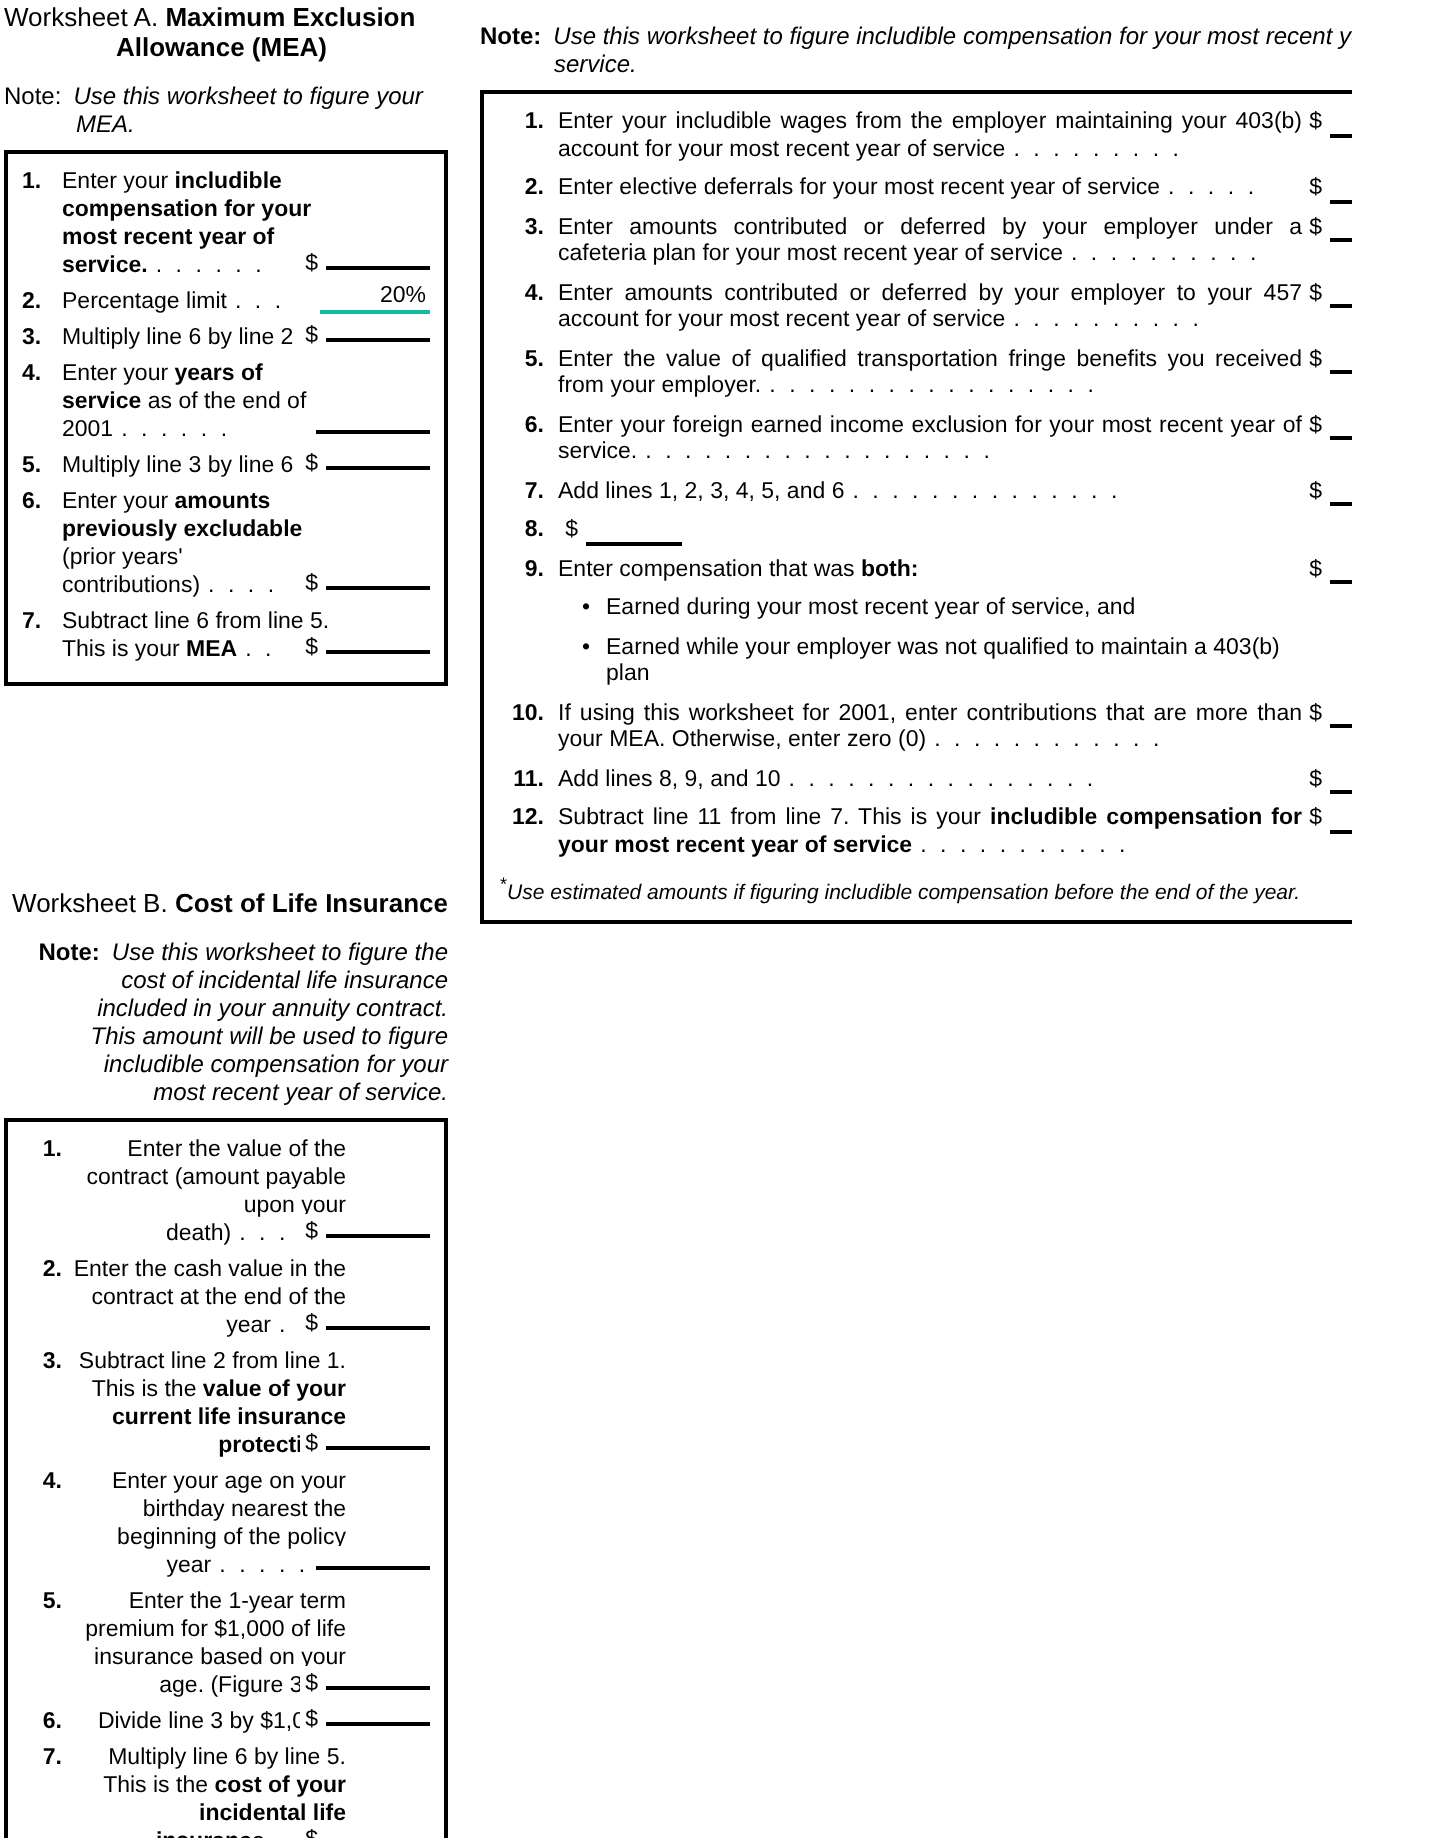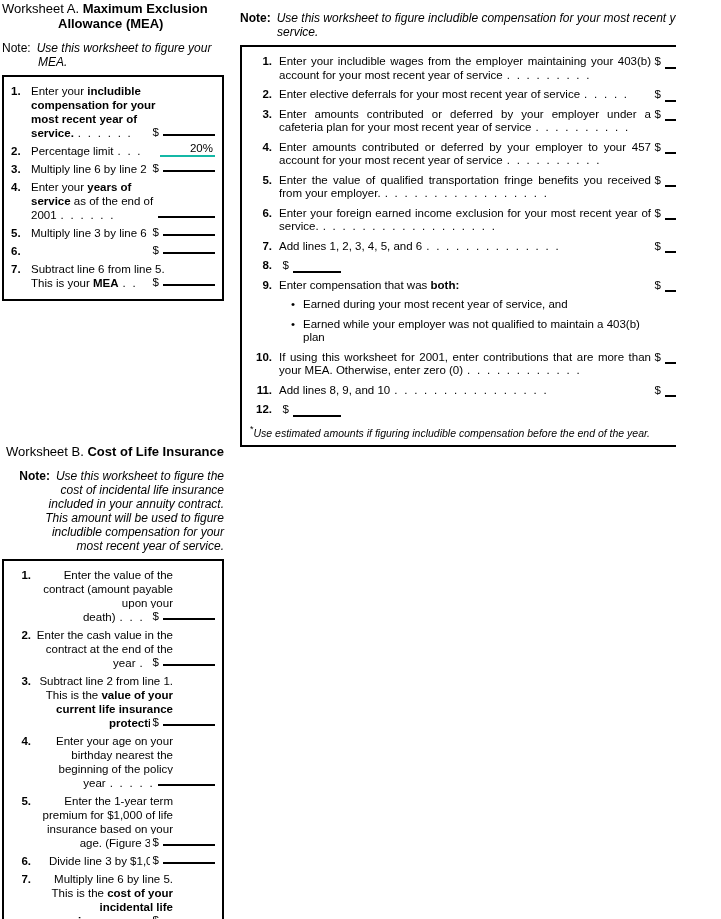--- a/index.html
+++ b/index.html
@@ -96,20 +96,21 @@
           <div class="content">Enter your <b>years of service</b> as of the end of 2001<span class="dots">. . . . . .</span></div>
           <span class="amt-left blank"><span class="uline"></span></span>
         </div>
         <div class="row">
           <span class="num">5.</span>
           <div class="content">Multiply line 3 by line 6</div>
           <span class="amt-left"><span class="dollar">$</span><span class="uline"></span></span>
         </div>
         <div class="row">
           <span class="num">6.</span>
+          <div class="content">Enter your <b>amounts previously excludable</b> (prior years' contributions)<span class="dots">. . . .</span></div>
           <span class="amt-left"><span class="dollar">$</span><span class="uline"></span></span>
         </div>
         <div class="row">
           <span class="num">7.</span>
           <div class="content">Subtract line 6 from line 5. This is your <b>MEA</b><span class="dots">. .</span></div>
           <span class="amt-left"><span class="dollar">$</span><span class="uline"></span></span>
         </div>
       </div>
   </section>
 
@@ -247,20 +248,21 @@
           <div class="row">
             <span class="num">11.</span>
             <div class="content">Add lines 8, 9, and 10<span class="dots">. . . . . . . . . . . . . . . .</span></div>
             <span class="amt-col">
               <span class="dollar">$</span>
               <span class="uline"></span>
             </span>
           </div>
           <div class="row">
             <span class="num">12.</span>
+            <div class="content">Subtract line 11 from line 7. This is your <b>includible compensation for your most recent year of service</b><span class="dots">. . . . . . . . . . .</span></div>
             <span class="amt-col">
               <span class="dollar">$</span>
               <span class="uline"></span>
             </span>
           </div>
         </div>
       <div class="footnote"><sup>*</sup><span>Use estimated amounts if figuring includible compensation before the end of the year.</span></div>
     </div>
   </section>
 

